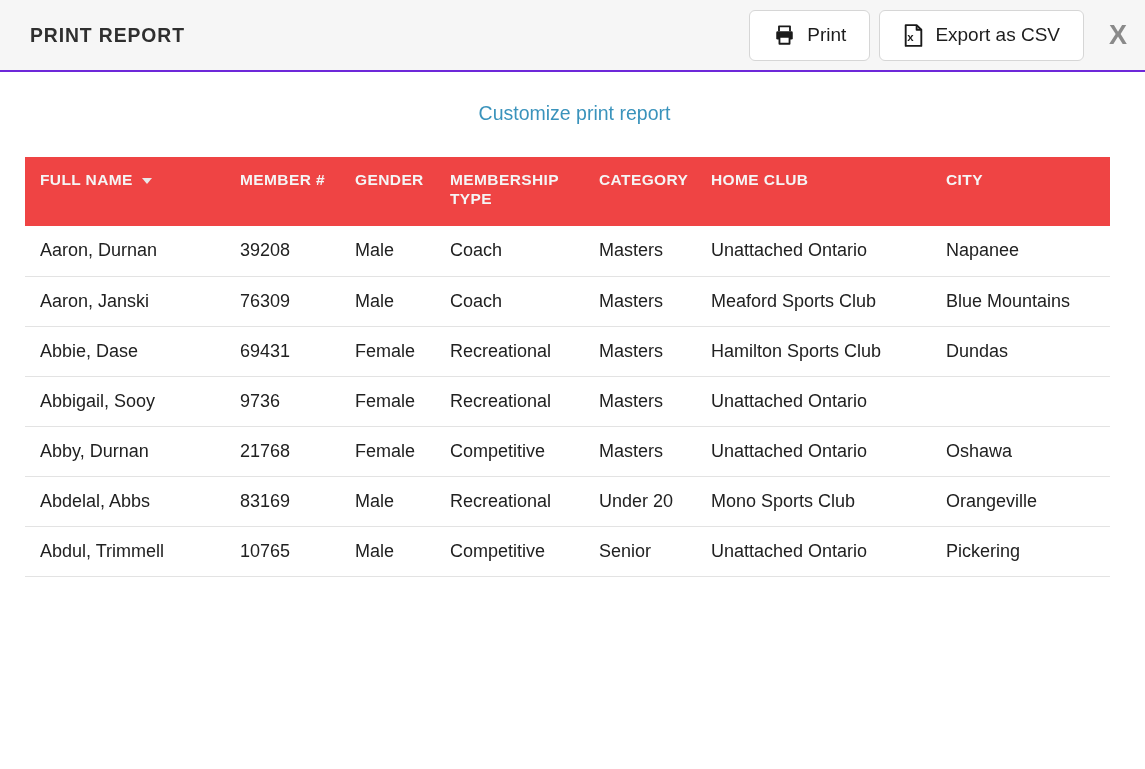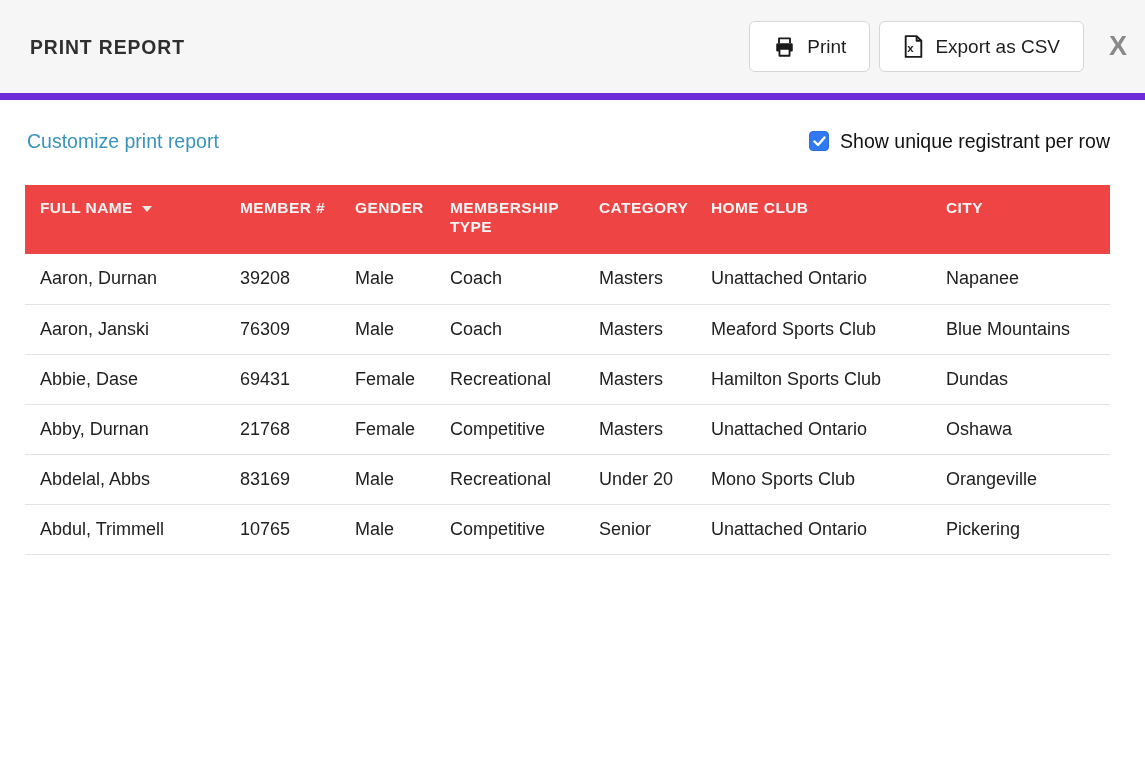--- a/index.html
+++ b/index.html
@@ -7,23 +7,23 @@
   body {
     width: 1145px; height: 769px;
     overflow: hidden;
     font-family: "Liberation Sans", "DejaVu Sans", sans-serif;
     color: #212121;
     position: relative;
   }
 
   
   .topbar {
-    height: 100px;
+    height: 72px;
     background: #f6f6f6;
-    border-bottom: 7px solid #6d28d9;
+    border-bottom: 2px solid #6d28d9;
     display: flex;
     align-items: center;
     padding: 0 14px 0 30px;
   }
   .topbar-title {
     font-size: 21px;
     font-weight: 600;
     letter-spacing: 1px;
     color: #2f2f2f;
     transform: scaleX(0.92);
@@ -59,21 +59,21 @@
     background: none;
     border: none;
     cursor: pointer;
     font-family: inherit;
     line-height: 1;
     padding: 0 4px;
   }
 
   
   .controls {
-    margin: 26px 35px 0 27px;
+    margin: 26px 35px 0 39px;
     display: flex;
     align-items: center;
     height: 30px;
     justify-content: center;
   }
   .customize-link {
     font-size: 19.5px;
     color: #3a93bc;
     text-decoration: none;
     cursor: pointer;
@@ -181,30 +181,20 @@
       <span>Export as CSV</span>
     </button>
 
     <button class="close-x">X</button>
   </div>
 </div>
 
 <div class="controls">
   <a class="customize-link">Customize print report</a>
 
-  <div class="checkbox-group">
-    <span class="checkbox">
-      <span>
-        <svg width="13" height="11" viewBox="0 0 13 11">
-          <path d="M1.5 5.5 L5 9 L11.5 1.5" fill="none" stroke="#ffffff" stroke-width="2.4" stroke-linecap="round" stroke-linejoin="round"></path>
-        </svg>
-      </span>
-    </span>
-    <span class="checkbox-label">Show unique registrant per row</span>
-  </div>
 </div>
 
 <div class="report-table-wrap">
   <table class="report">
     <colgroup>
       <col class="c1">
         <col class="c2">
         <col class="c3">
         <col class="c4">
         <col class="c5">
@@ -246,20 +236,29 @@
         <tr>
     <td class="first">Abbie, Dase</td>
     <td>69431</td>
     <td>Female</td>
     <td>Recreational</td>
     <td>Masters</td>
     <td>Hamilton Sports Club</td>
     <td>Dundas</td>
   </tr>
         <tr>
+    <td class="first">Abbigail, Sooy</td>
+    <td>9736</td>
+    <td>Female</td>
+    <td>Recreational</td>
+    <td>Masters</td>
+    <td>Unattached Ontario</td>
+    <td></td>
+  </tr>
+        <tr>
     <td class="first">Abby, Durnan</td>
     <td>21768</td>
     <td>Female</td>
     <td>Competitive</td>
     <td>Masters</td>
     <td>Unattached Ontario</td>
     <td>Oshawa</td>
   </tr>
         <tr>
     <td class="first">Abdelal, Abbs</td>

